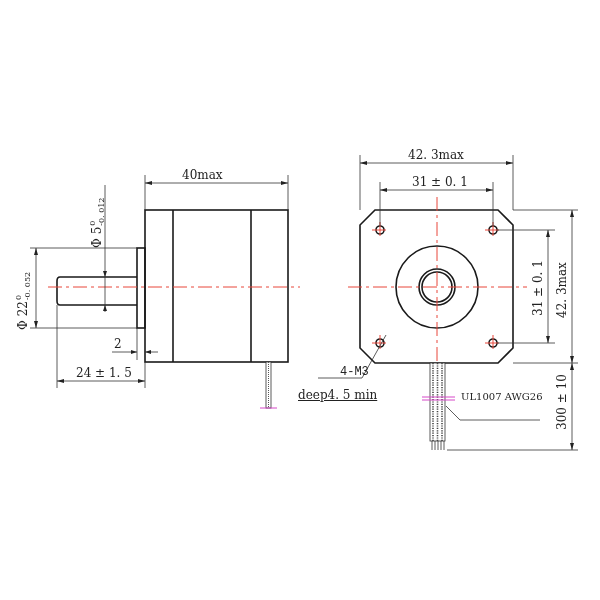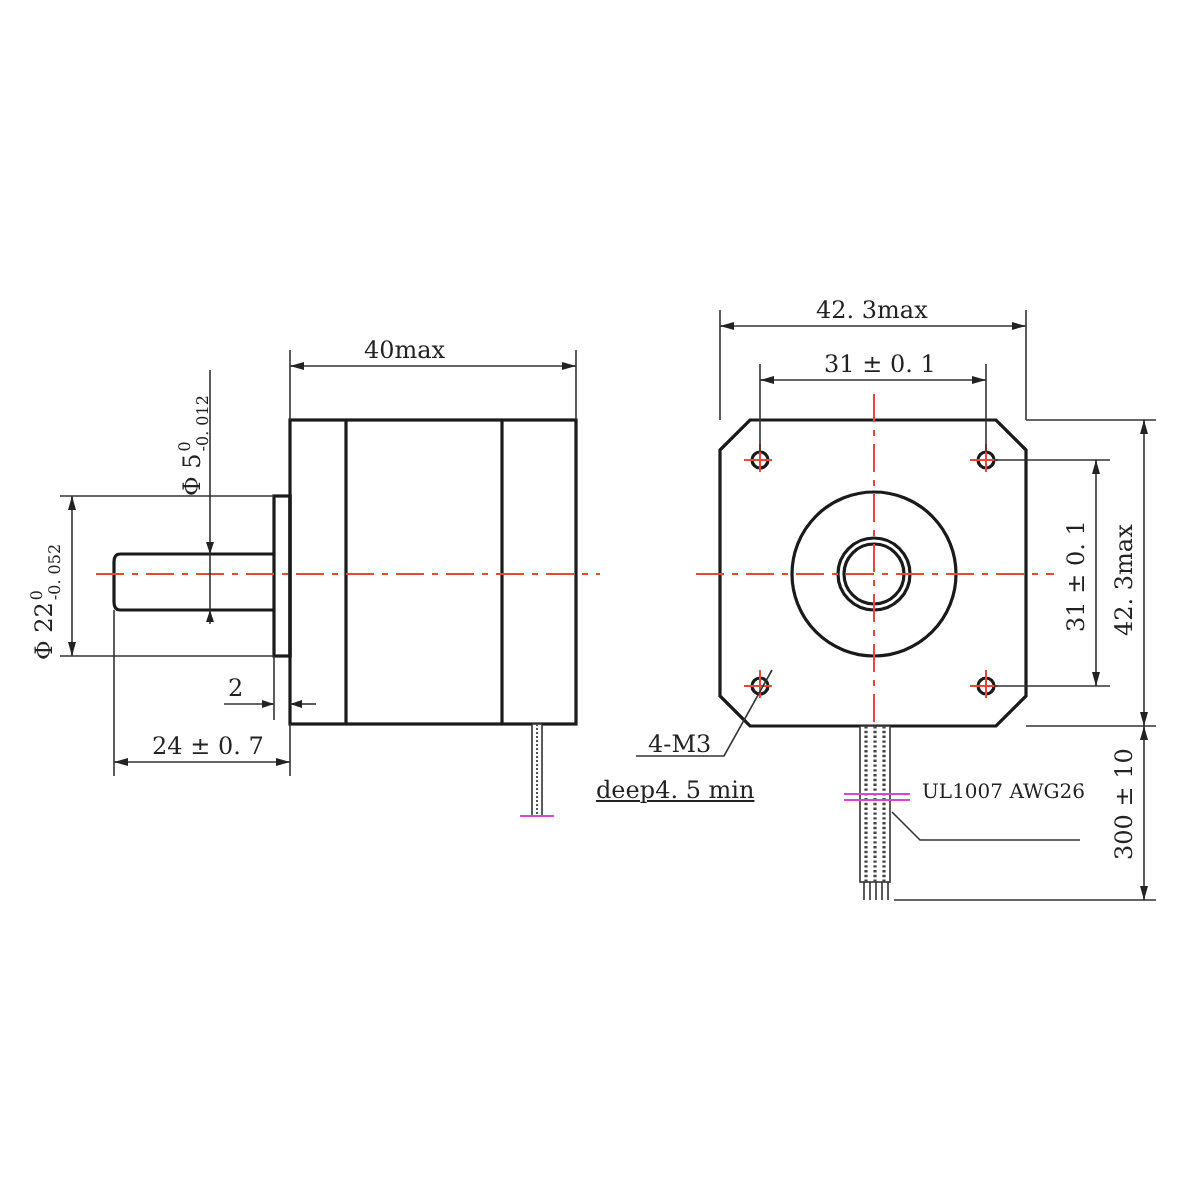--- a/index.html
+++ b/index.html
@@ -126,24 +126,24 @@
   </div>
 
   <div class="lbl rot" style="left:14px;top:330px;">
     <span>Φ 22</span><span class="sub" style="display:inline-block;vertical-align:middle;line-height:9px;text-align:left;margin-left:1px;">
       <span style="display:block;">0</span>
       <span style="display:block;">-0. 052</span>
     </span>
   </div>
 
   <div class="lbl" style="left:114px;top:338px;">2</div>
-  <div class="lbl" style="left:76px;top:367px;">24 ± 0. 7</div>
+  <div class="lbl" style="left:76px;top:367px;">24 ± 1. 5</div>
 
   <div class="lbl" style="left:408px;top:149px;">42. 3max</div>
   <div class="lbl" style="left:412px;top:176px;">31 ± 0. 1</div>
   <div class="lbl rot" style="left:532px;top:316px;">31 ± 0. 1</div>
   <div class="lbl rot" style="left:556px;top:318px;">42. 3max</div>
   <div class="lbl rot" style="left:556px;top:430px;">300 ± 10</div>
 
-  <div class="lbl" style="left:324px;top:366px;">4-M3</div>
+  <div class="lbl" style="left:340px;top:366px;font-family:Liberation Mono, monospace;">4-M3</div>
   <div class="lbl" style="left:298px;top:389px;text-decoration:underline;">deep4. 5 min</div>
   <div class="lbl" style="left:461px;top:392px;font-size:10px;">UL1007 AWG26</div>
 </div>
 
 </body></html>

